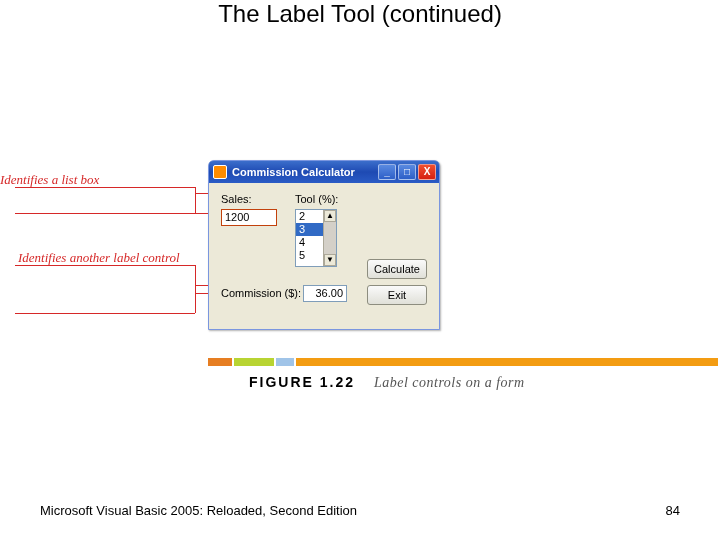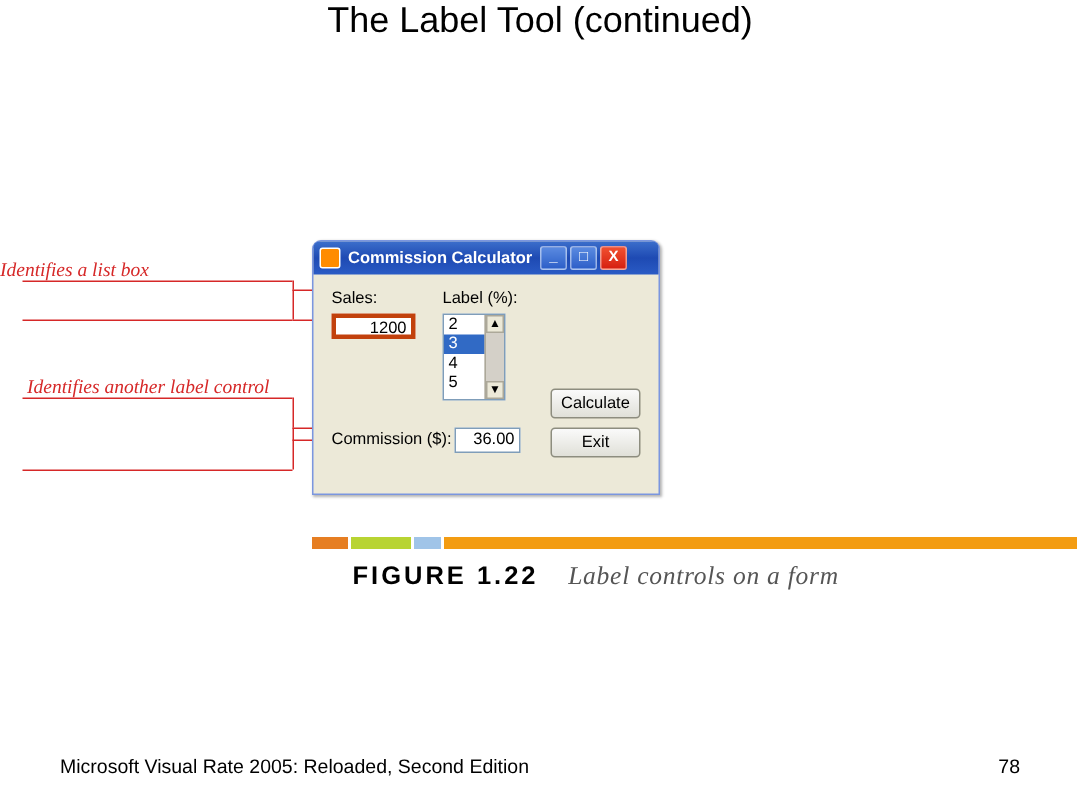--- a/index.html
+++ b/index.html
@@ -52,21 +52,21 @@
     border: 1px solid #7a96df;
     border-radius: 6px 6px 0 0;
     box-shadow: 1px 1px 2px rgba(0,0,0,0.3);
   }
   .titlebar {
     height: 22px;
     background: linear-gradient(to bottom, #3b6ecb 0%, #1e4ab3 50%, #2a5bc5 100%);
     border-radius: 4px 4px 0 0;
     display: flex;
     align-items: center;
-    padding: 0 21px 0 4px;
+    padding: 0 3px 0 4px;
     color: #fff;
     font-size: 11px;
     font-weight: bold;
   }
   .titlebar-icon {
     width: 14px;
     height: 14px;
     background: #ff8c00;
     border: 1px solid #fff;
     margin-right: 5px;
@@ -93,25 +93,24 @@
     height: 173px;
   }
   .lbl {
     position: absolute;
     font-size: 11px;
     color: #000;
   }
   .textbox {
     position: absolute;
     background: #fff;
-    border: 3px solid #c2410c;
+    border: 1px solid #c2410c;
     font-size: 11px;
     padding: 1px 3px;
     height: 17px;
-    text-align: right;
   }
   .listbox {
     position: absolute;
     width: 42px;
     height: 58px;
     background: #fff;
     border: 1px solid #7f9db9;
     font-size: 11px;
     overflow: hidden;
   }
@@ -167,23 +166,23 @@
     height: 8px;
     display: flex;
   }
   .fc-seg { height: 8px; }
   .fc1 { background: #e67e22; width: 24px; margin-right: 2px; }
   .fc2 { background: #b8d432; width: 40px; margin-right: 2px; }
   .fc3 { background: #a0c4e8; width: 18px; margin-right: 2px; }
   .fc4 { background: #f39c12; flex: 1; }
   .figure-caption {
     position: absolute;
-    left: 235px;
+    left: 249px;
     top: 214px;
-    font-size: 17px;
+    font-size: 14px;
     letter-spacing: 1px;
   }
   .figure-caption .fig-num {
     font-weight: bold;
     font-family: Arial, sans-serif;
     text-transform: uppercase;
     margin-right: 14px;
     letter-spacing: 2px;
   }
   .figure-caption .fig-text {
@@ -231,21 +230,21 @@
   <div class="form-window">
     <div class="titlebar">
       <div class="titlebar-icon"></div>
       <div class="titlebar-text">Commission Calculator</div>
       <div class="win-btn min">_</div>
       <div class="win-btn max">□</div>
       <div class="win-btn close">X</div>
     </div>
     <div class="form-body">
       <span class="lbl" style="left:12px; top:10px;">Sales:</span>
-      <span class="lbl" style="left:86px; top:10px;">Label (%):</span>
+      <span class="lbl" style="left:86px; top:10px;">Tool (%):</span>
       <div class="textbox" style="left:12px; top:26px; width:56px;">1200</div>
       <div class="listbox" style="left:86px; top:26px;">
         <div id="listbox-items">
             <div class="listbox-item">2</div>
             <div class="listbox-item sel">3</div>
             <div class="listbox-item">4</div>
             <div class="listbox-item">5</div>
           </div>
         <div class="listbox-sb">
           <span>▲</span>
@@ -266,15 +265,15 @@
     <div class="fc-seg fc4"></div>
   </div>
   <div class="figure-caption">
     <span class="fig-num">FIGURE 1.22</span>
     <span class="fig-text">Label controls on a form</span>
   </div>
 
 </div>
 
 <div class="footer">
-  <span>Microsoft Visual Rate 2005: Reloaded, Second Edition</span>
-  <span>78</span>
+  <span>Microsoft Visual Basic 2005: Reloaded, Second Edition</span>
+  <span>84</span>
 </div>
 
 </body></html>

